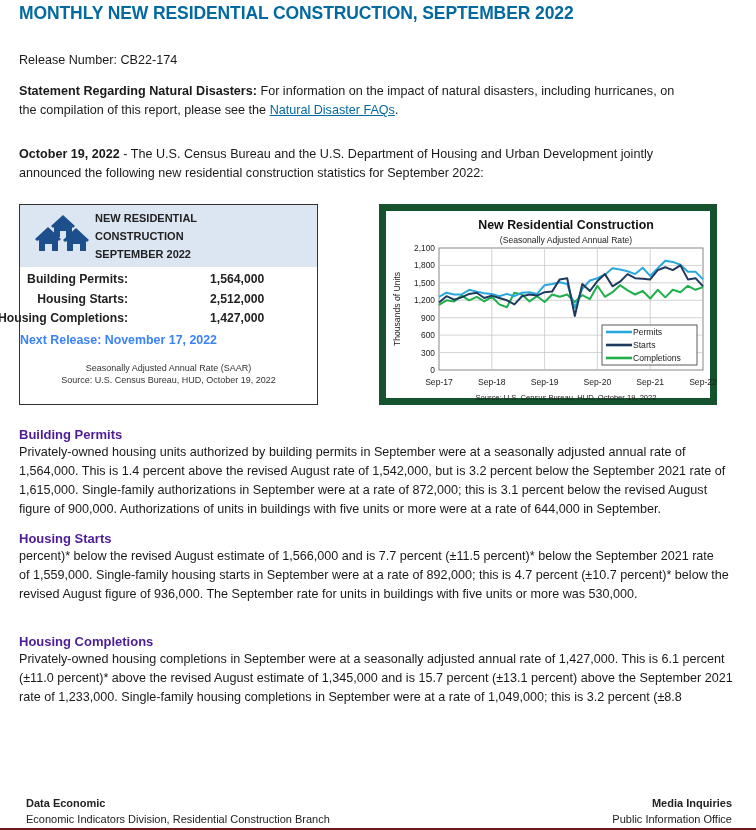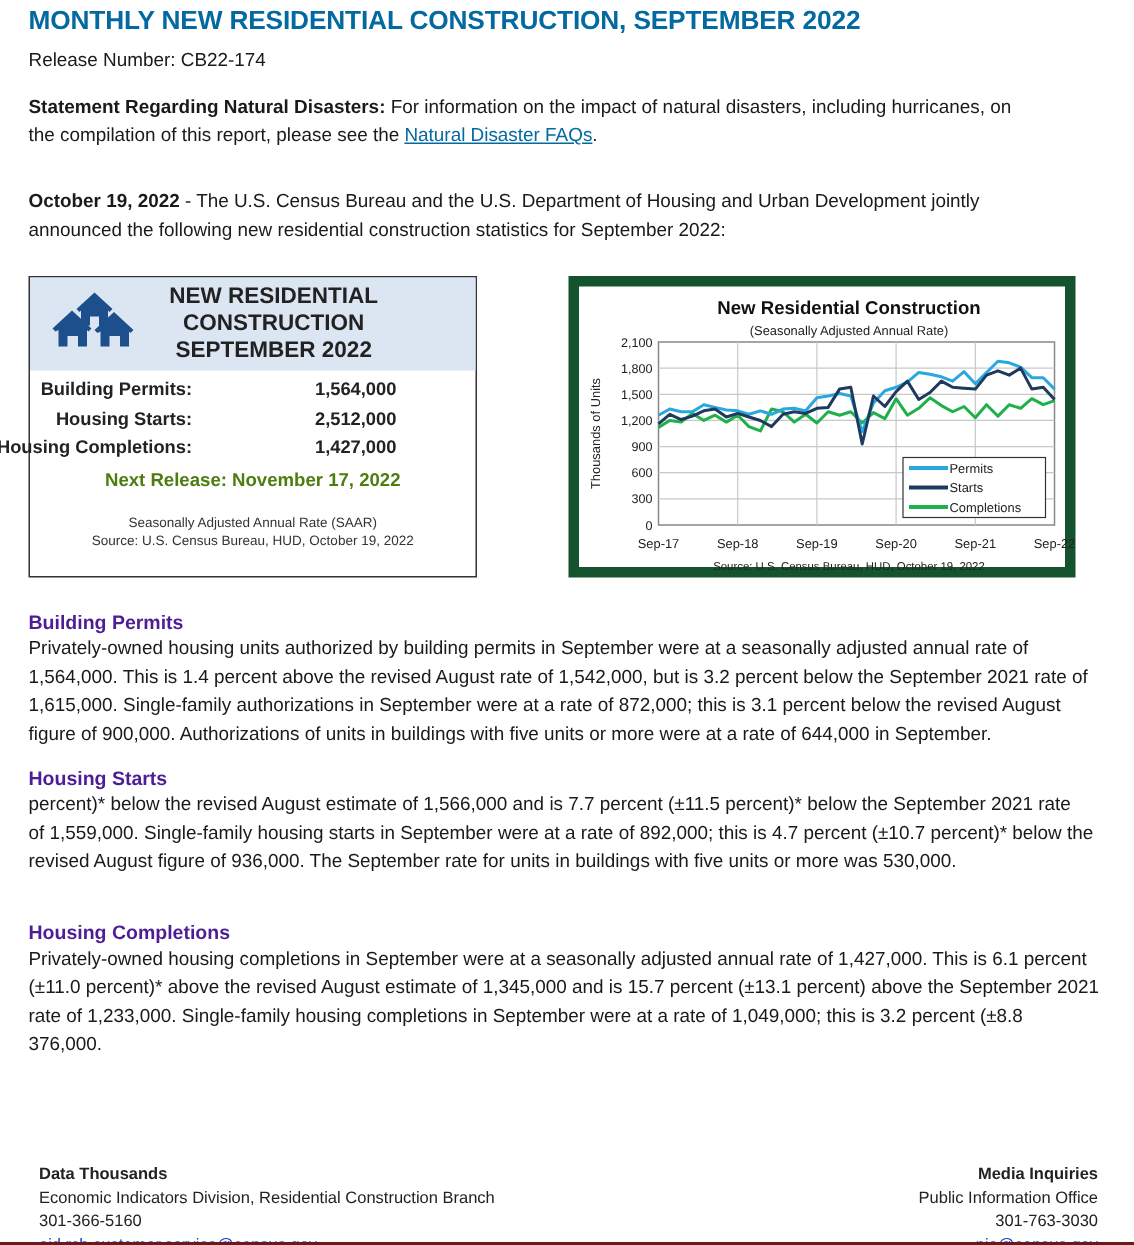--- a/index.html
+++ b/index.html
@@ -1,28 +1,28 @@
 <!DOCTYPE html>
 <html><head>
 <meta charset="utf-8">
 <style>
   html,body{margin:0;padding:0;background:#fff;}
   body{width:756px;height:830px;overflow:hidden;position:relative;font-family:"Liberation Sans",sans-serif;color:#1a1a1a;}
-  .abs{position:absolute;}
+  .abs{position:absolute;margin-top:20px;}
   h1{position:absolute;left:19px;top:3px;margin:0;font-size:17.5px;font-weight:bold;letter-spacing:-0.1px;color:#0369a1;}
   .p{font-size:12.6px;line-height:19px;color:#1a1a1a;}
   .b{font-weight:bold;}
   a.link{color:#0369a1;}
   .summary{left:19px;top:184px;width:299px;height:201px;border:1px solid #333;box-sizing:border-box;}
   .summary-head{position:absolute;left:0;top:0;width:297px;height:62px;background:#dce6f2;}
-  .sh-title{position:absolute;left:75px;width:175px;top:4px;text-align:center;font-weight:bold;font-size:15px;line-height:18px;color:#222;}
+  .sh-title{position:absolute;left:75px;width:175px;top:4px;font-weight:bold;font-size:11px;line-height:18px;color:#222;}
   .stat-row{position:absolute;font-weight:bold;font-size:12.2px;color:#222;}
   .stat-label{position:absolute;right:189px;text-align:right;white-space:nowrap;}
   .stat-val{position:absolute;left:190px;white-space:nowrap;}
-  .next{position:absolute;left:0;width:297px;text-align:center;top:128px;font-weight:bold;font-size:12.4px;color:#4d7c0f;}
+  .next{position:absolute;left:0;width:297px;top:128px;font-weight:bold;font-size:12.4px;color:#3b82f6;}
   .foot{position:absolute;left:0;width:297px;text-align:center;font-size:9px;color:#333;}
   .chartbox{left:379px;top:184px;width:338px;height:201px;border:7px solid #14532d;box-sizing:border-box;}
   .section-h{font-weight:bold;font-size:13px;color:#4c1d95;}
   .footer{font-size:11px;line-height:15.5px;color:#222;}
   .footer a{color:#1a3cc8;text-decoration:underline;}
   .redline{position:absolute;left:0;top:828px;width:756px;height:2px;background:#6b1a1a;}
 </style>
 </head>
 <body>
 
@@ -148,26 +148,25 @@
     <div>revised August figure of 936,000. The September rate for units in buildings with five units or more was 530,000.</div>
   </div>
 </div>
 
 <div class="abs" style="left:19px;top:614px;width:730px;">
   <div class="section-h">Housing Completions</div>
   <div class="p" style="margin-top:1px;">
     <div>Privately-owned housing completions in September were at a seasonally adjusted annual rate of 1,427,000.  This is 6.1 percent</div>
     <div>(±11.0 percent)* above the revised August estimate of 1,345,000 and is 15.7 percent (±13.1 percent) above the September 2021</div>
     <div>rate of 1,233,000.  Single-family housing completions in September were at a rate of 1,049,000; this is 3.2 percent (±8.8</div>
-    <div>376,000.</div>
   </div>
 </div>
 
 <div class="abs footer" style="left:26px;top:776px;">
-  <div class="b">Data Thousands</div>
+  <div class="b">Data Economic</div>
   <div>Economic Indicators Division, Residential Construction Branch</div>
   <div>301-366-5160</div>
   <a href="#">eid.rcb.customer.service@census.gov</a>
 </div>
 
 <div class="abs footer" style="right:24px;top:776px;text-align:right;">
   <div class="b">Media Inquiries</div>
   <div>Public Information Office</div>
   <div>301-763-3030</div>
   <a href="#">pio@census.gov</a>

